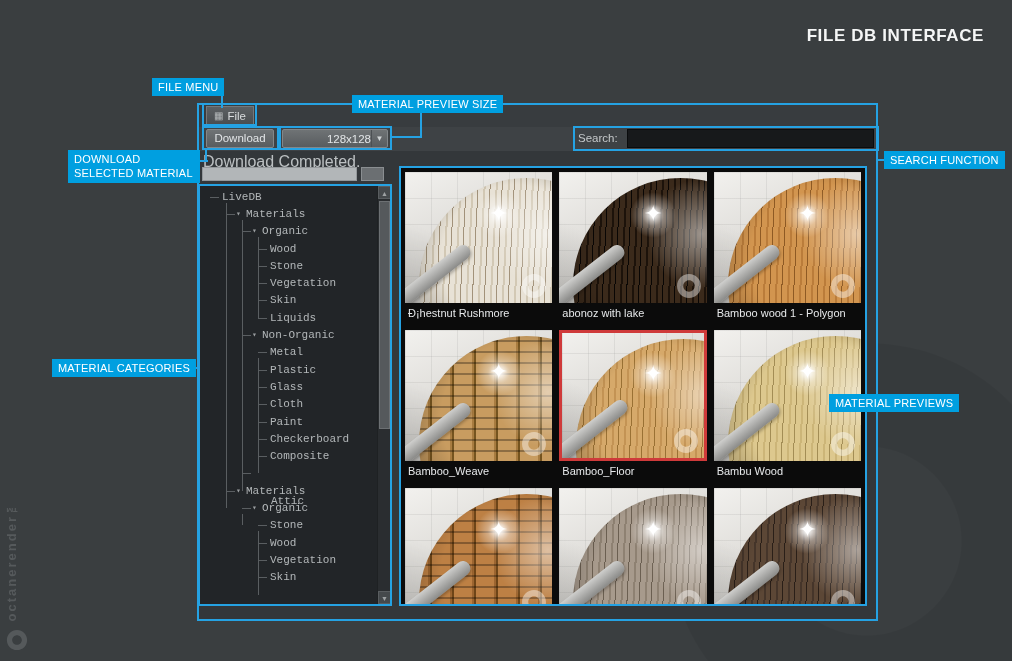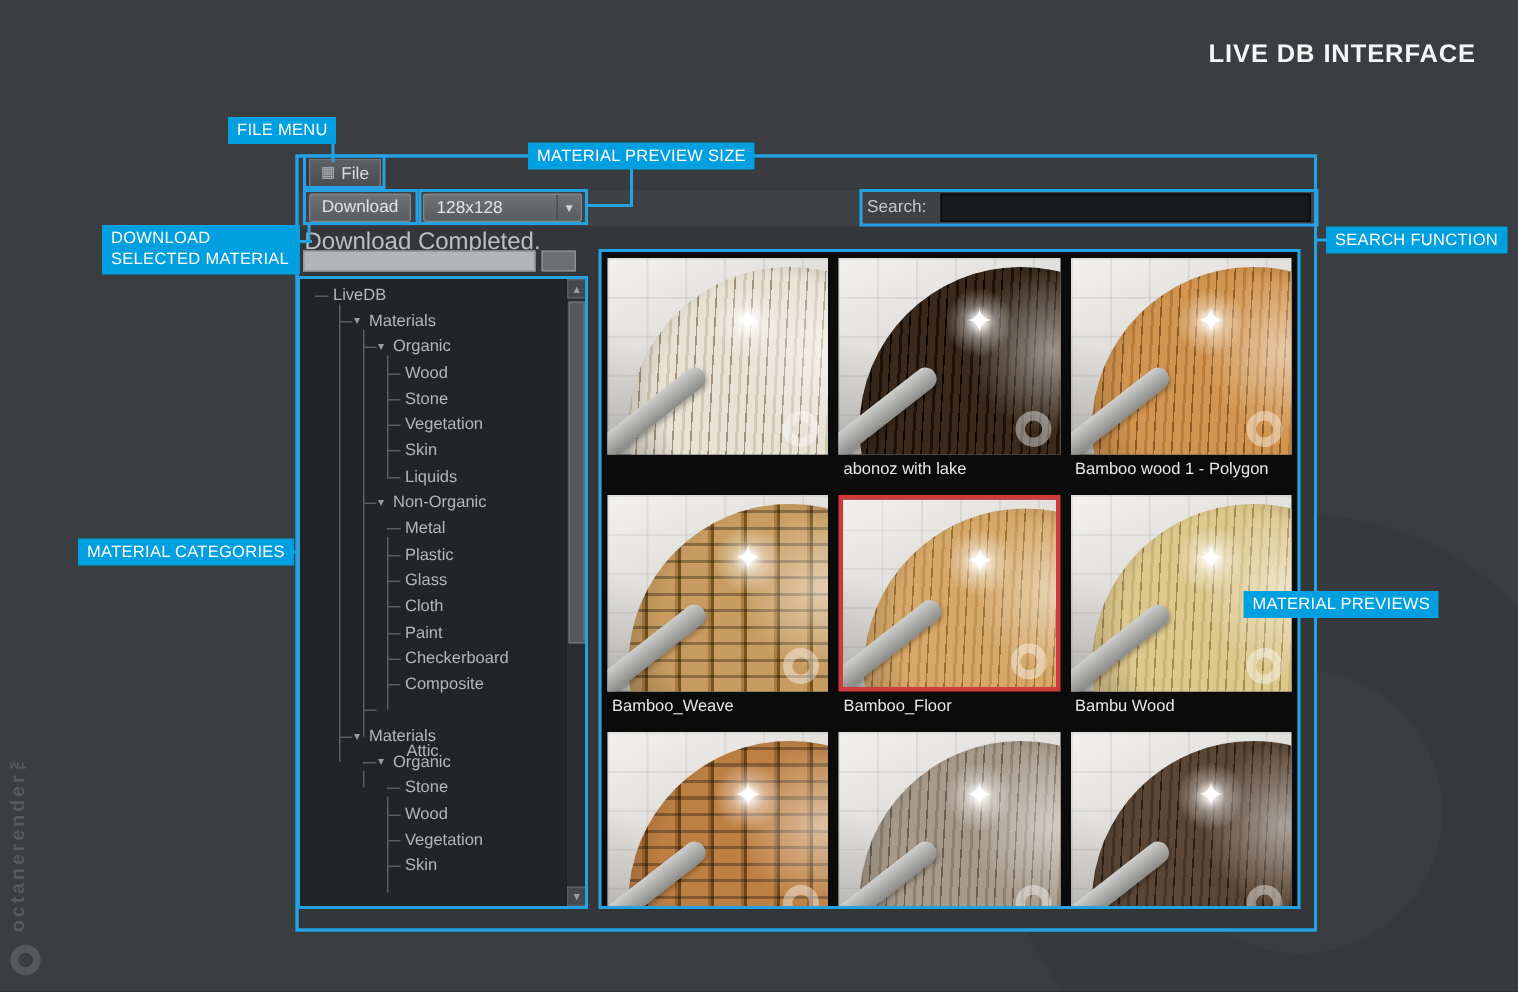--- a/index.html
+++ b/index.html
@@ -25,38 +25,38 @@
     background:linear-gradient(#5c6063,#494d50);border:1px solid #75797c;color:#d9dcde;
     font-size:11.5px;display:flex;align-items:center;gap:4px;padding:0 7px;}
   .file-tab .ticon{font-size:10px;color:#b4b8ba;line-height:1;}
 
   .btn{position:absolute;z-index:2;background:linear-gradient(#6f7375,#585c5f);border:1px solid #83878a;
     color:#e2e5e7;font-size:11.5px;text-align:center;border-radius:2px;}
   .btn-download{left:206px;top:129px;width:68px;height:19px;line-height:17px;}
   .dropdown{position:absolute;left:282px;top:129px;width:106px;height:19px;z-index:2;
     background:linear-gradient(#6f7375,#585c5f);border:1px solid #83878a;border-radius:2px;
     color:#e2e5e7;font-size:11.5px;display:flex;align-items:center;}
-  .dropdown .dval{flex:1;padding-left:8px;}
+  .dropdown .dval{flex:1;padding-left:8px;text-align:right;}
   .dropdown .darr{width:16px;font-size:8px;color:#cfd3d5;text-align:center;border-left:1px solid #4c5053;line-height:17px;}
 
   .search-label{position:absolute;left:578px;top:132px;z-index:2;color:#c4c8ca;font-size:11.5px;}
   .search-input{position:absolute;left:627px;top:129px;width:247px;height:19px;z-index:2;
     background:#17191b;border:1px solid #0a0c0d;color:#dfe3e5;font-size:12px;padding:0 6px;outline:none;}
 
   .status-text{position:absolute;left:203px;top:153px;z-index:2;color:#bcc0c2;font-size:16px;}
   .progress{position:absolute;left:202px;top:167px;width:155px;height:14px;z-index:2;
     background:#b2b6b8;border:1px solid #94989b;}
   .progress-btn{position:absolute;left:361px;top:167px;width:23px;height:14px;z-index:2;
     background:#6b6f72;border:1px solid #8a8e91;}
 
   
   .tree-panel{position:absolute;left:200px;top:186px;width:190px;height:418px;background:#222528;z-index:2;}
   .tree-rows{position:absolute;left:0;top:0;right:13px;bottom:0;overflow:hidden;padding-top:2px;
     color:#b3b7b9;font-size:11px;}
-  .trow{position:relative;height:17.3px;cursor:default;}
+  .trow{position:relative;height:17.3px;cursor:default;font-family:Liberation Mono, monospace;}
   .tick{position:absolute;top:50%;width:9px;height:1px;background:#5a5e61;}
   .arr{position:absolute;top:50%;transform:translateY(-55%);font-size:8px;color:#9a9ea0;font-style:normal;}
   .tlabel{position:absolute;top:50%;transform:translateY(-50%);white-space:nowrap;}
   .guide{position:absolute;width:1px;background:#5a5e61;}
   .scrollbar{position:absolute;right:0;top:0;width:13px;height:100%;background:#2a2d30;border-left:1px solid #1e2123;}
   .sbtn{position:absolute;left:0;width:13px;height:13px;background:#45494c;color:#9da1a3;font-size:7px;
     text-align:center;line-height:13px;border:1px solid #595d60;}
   .sbtn.up{top:0;} .sbtn.down{bottom:0;}
   .sthumb{position:absolute;left:1px;top:15px;width:11px;height:228px;background:#55595c;border:1px solid #6c7073;}
 
@@ -118,21 +118,21 @@
 <div class="stage">
 
   <div class="bg-logo"><svg viewBox="0 0 100 100" width="100%" height="100%">
         <g fill="rgba(0,0,0,0.10)">
           <path transform="rotate(0 50 50)" d="M50 4 C76 4 96 24 96 50 L72 50 C72 38 62 28 50 28 Z"></path>
           <path transform="rotate(90 50 50)" d="M50 4 C76 4 96 24 96 50 L72 50 C72 38 62 28 50 28 Z"></path>
           <path transform="rotate(180 50 50)" d="M50 4 C76 4 96 24 96 50 L72 50 C72 38 62 28 50 28 Z"></path>
           <path transform="rotate(270 50 50)" d="M50 4 C76 4 96 24 96 50 L72 50 C72 38 62 28 50 28 Z"></path>
         </g>
       </svg></div>
-  <div class="page-title">LIVE DB INTERFACE</div>
+  <div class="page-title">FILE DB INTERFACE</div>
   <div class="watermark">octanerender™</div>
   <div class="wm-logo"><svg viewBox="0 0 100 100" width="100%" height="100%">
         <g fill="#55595b">
           <path transform="rotate(0 50 50)" d="M50 4 C76 4 96 24 96 50 L72 50 C72 38 62 28 50 28 Z"></path>
           <path transform="rotate(90 50 50)" d="M50 4 C76 4 96 24 96 50 L72 50 C72 38 62 28 50 28 Z"></path>
           <path transform="rotate(180 50 50)" d="M50 4 C76 4 96 24 96 50 L72 50 C72 38 62 28 50 28 Z"></path>
           <path transform="rotate(270 50 50)" d="M50 4 C76 4 96 24 96 50 L72 50 C72 38 62 28 50 28 Z"></path>
         </g>
       </svg></div>
 
@@ -280,20 +280,21 @@
           <div class="glint"></div>
           <div class="plogo"><svg viewBox="0 0 100 100" width="100%" height="100%">
               <g fill="rgba(255,255,255,0.6)">
                 <path transform="rotate(0 50 50)" d="M50 4 C76 4 96 24 96 50 L72 50 C72 38 62 28 50 28 Z"></path>
                 <path transform="rotate(90 50 50)" d="M50 4 C76 4 96 24 96 50 L72 50 C72 38 62 28 50 28 Z"></path>
                 <path transform="rotate(180 50 50)" d="M50 4 C76 4 96 24 96 50 L72 50 C72 38 62 28 50 28 Z"></path>
                 <path transform="rotate(270 50 50)" d="M50 4 C76 4 96 24 96 50 L72 50 C72 38 62 28 50 28 Z"></path>
               </g>
             </svg></div>
         </div>
+        <div class="mname">Ð¡hestnut Rushmore</div>
       </div>
       <div class="cell">
         <div class="shot" style="--base: #3b2a1b; --grain: #1c120a; --dark: #090604;">
           <div class="ball"></div>
           <div class="arm"></div>
           <div class="glint"></div>
           <div class="plogo"><svg viewBox="0 0 100 100" width="100%" height="100%">
               <g fill="rgba(255,255,255,0.6)">
                 <path transform="rotate(0 50 50)" d="M50 4 C76 4 96 24 96 50 L72 50 C72 38 62 28 50 28 Z"></path>
                 <path transform="rotate(90 50 50)" d="M50 4 C76 4 96 24 96 50 L72 50 C72 38 62 28 50 28 Z"></path>

